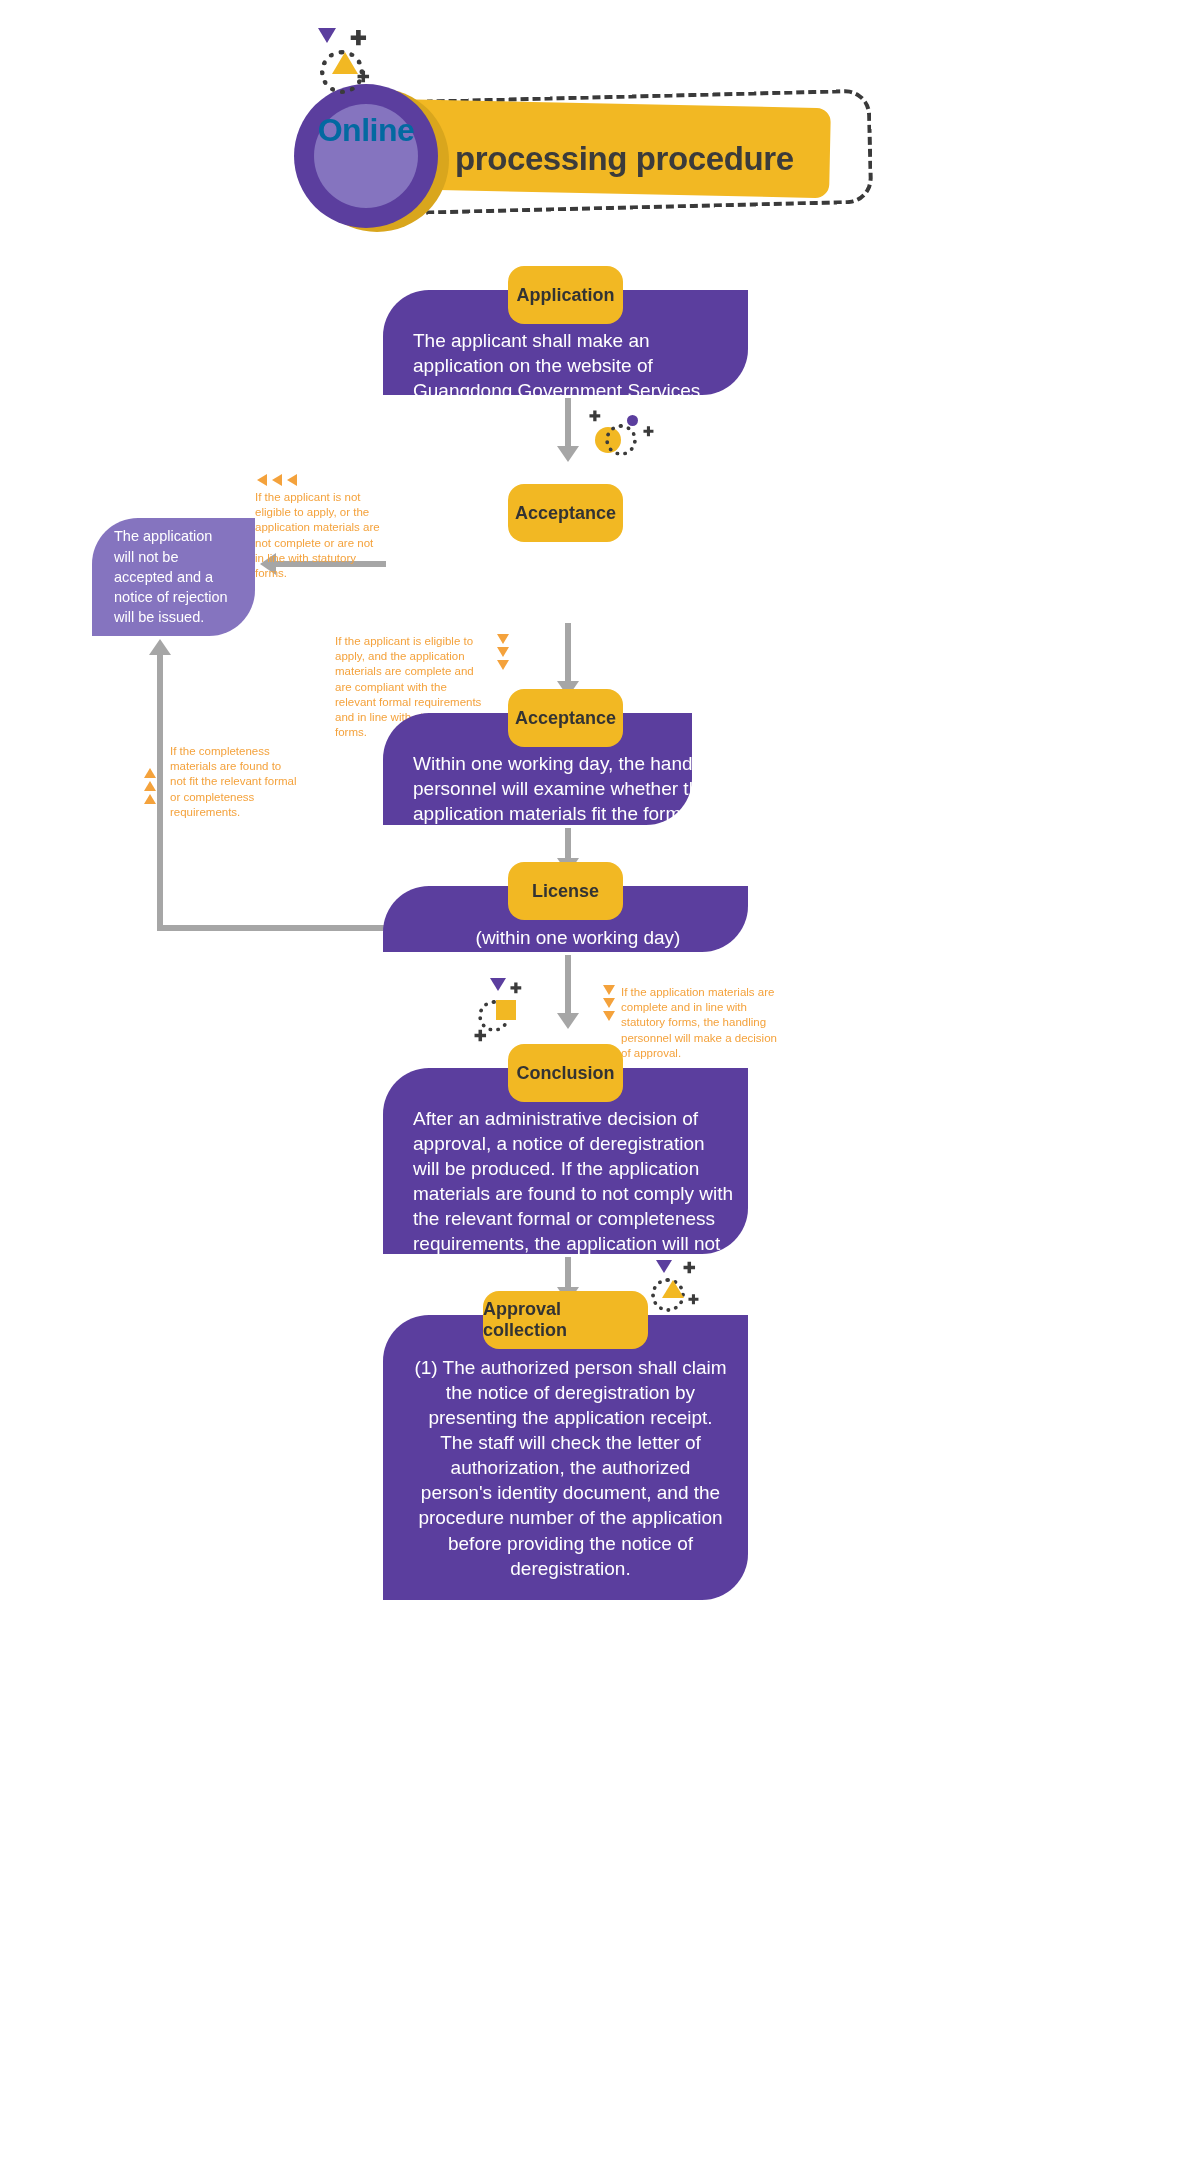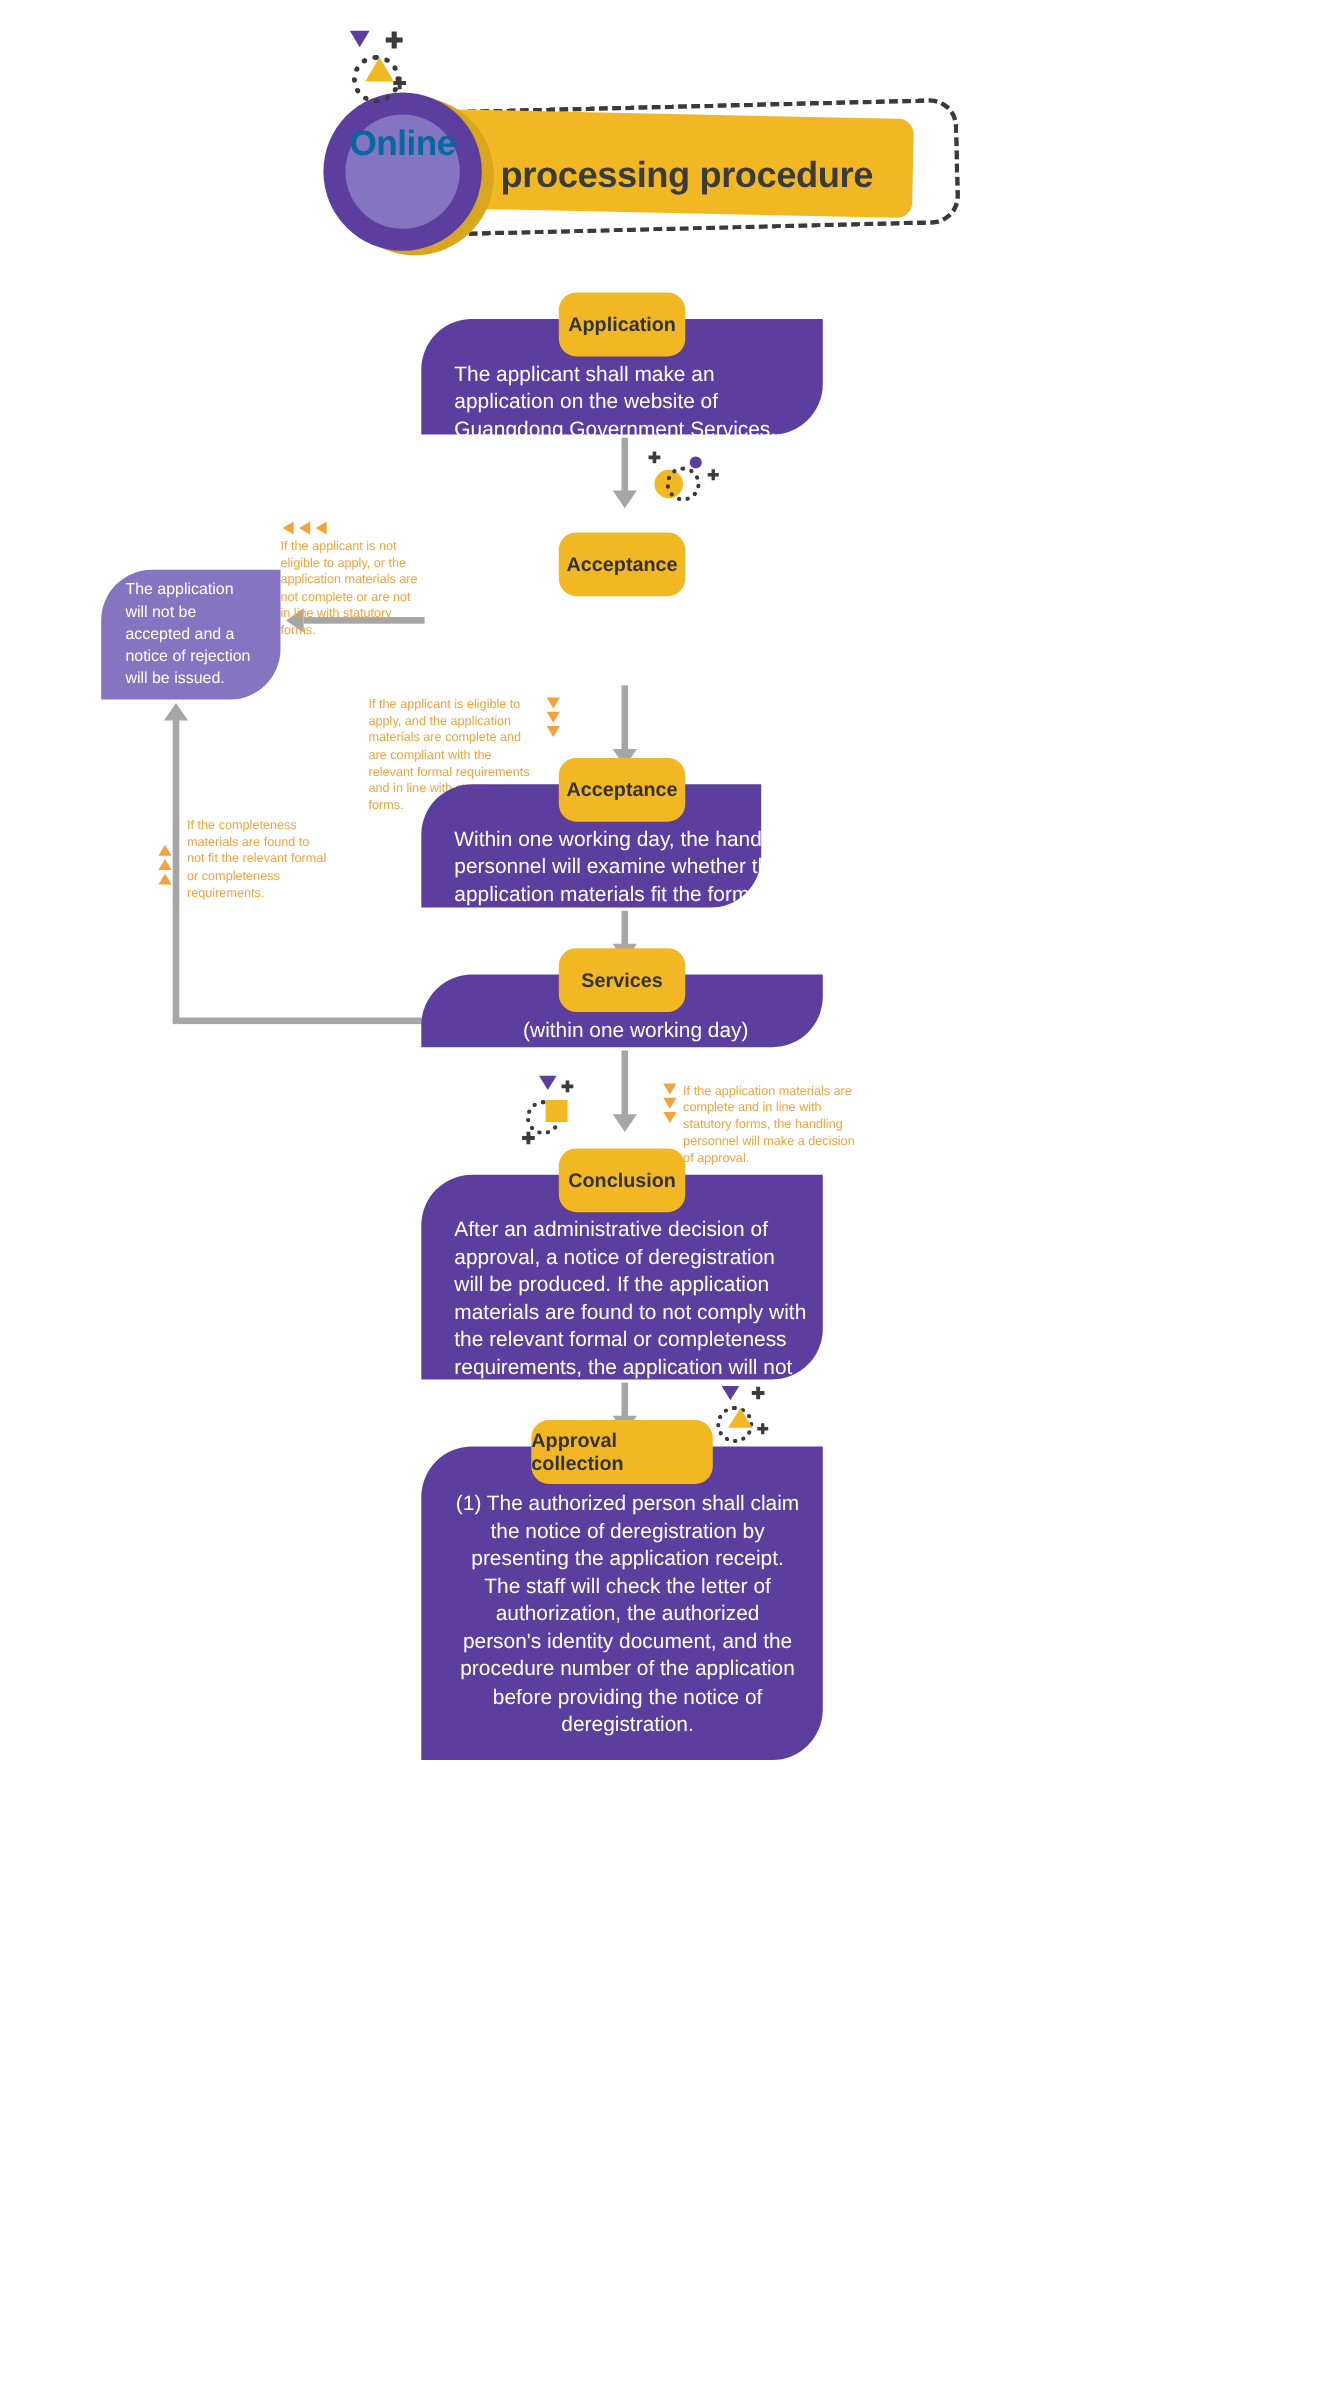--- a/index.html
+++ b/index.html
@@ -196,21 +196,21 @@
   </div>
   <div class="note" style="left:170px;top:744px;width:128px;">If the completeness materials are found to not fit the relevant formal or completeness requirements.</div>
 
   <div class="hline" style="left:157px;top:925px;width:230px;"></div>
   <div class="vline" style="left:157px;top:654px;height:274px;"></div>
   <div class="arr-up" style="left:149px;top:639px;"></div>
 
   <div class="pbox" style="left:383px;top:886px;width:365px;height:66px;">
     <div class="body centered" style="position:absolute;left:30px;top:39px;width:330px;">(within one working day)</div>
   </div>
-  <div class="chip" style="left:508px;top:862px;width:115px;height:58px;">Services</div>
+  <div class="chip" style="left:508px;top:862px;width:115px;height:58px;">License</div>
 
   <div class="vline" style="left:565px;top:955px;height:60px;"></div>
   <div class="arr-down" style="left:557px;top:1013px;"></div>
 
   <div class="mk down" style="left:603px;top:985px;">
     <i></i>
     <i></i>
     <i></i>
   </div>
   <div class="note" style="left:621px;top:985px;width:165px;">If the application materials are complete and in line with statutory forms, the handling personnel will make a decision of approval.</div>

